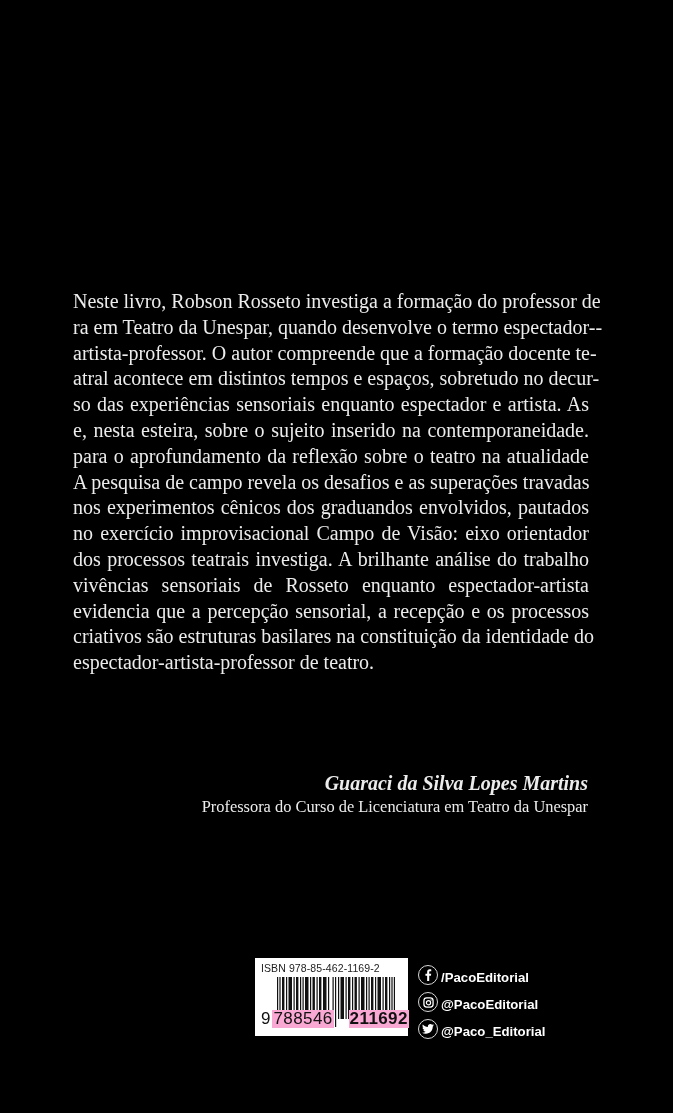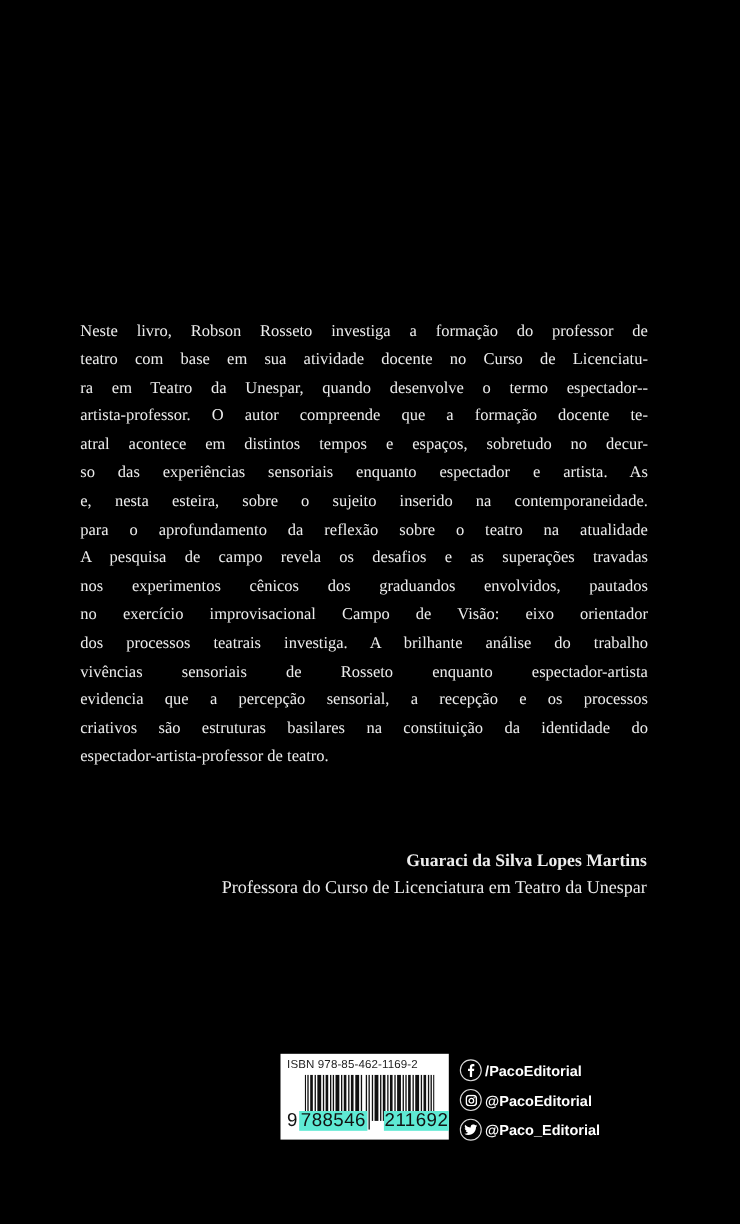--- a/index.html
+++ b/index.html
@@ -19,21 +19,21 @@
       position: absolute;
       inset: 0;
       background: #000000;
     }
     .blurb {
       position: absolute;
       left: 73px;
       top: 289px;
       width: 516px;
       font-family: "Liberation Serif", "DejaVu Serif", serif;
-      font-size: 15px;
+      font-size: 20px;
       line-height: 25.8px;
       color: #ececec;
       text-align: justify;
       margin: 0;
     }
     .blurb .line {
       display: block;
       text-align: justify;
       text-align-last: justify;
       white-space: nowrap;
@@ -45,23 +45,24 @@
     .signature {
       position: absolute;
       right: 85px;
       top: 771px;
       text-align: right;
       font-family: "Liberation Serif", "DejaVu Serif", serif;
       color: #ececec;
     }
     .signature .name {
       font-weight: bold;
-      font-size: 16px;
+      font-size: 20px;
       line-height: 24px;
       display: block;
+      font-style: italic;
     }
     .signature .role {
       font-size: 16.4px;
       line-height: 24px;
       display: block;
     }
     .barcode-box {
       position: absolute;
       left: 255px;
       top: 958px;
@@ -94,38 +95,38 @@
       width: 138px;
       font-family: "Liberation Sans", "DejaVu Sans", sans-serif;
       font-size: 17px;
       color: #111;
       line-height: 18px;
       display: flex;
       align-items: flex-end;
     }
     .barcode-digits .first { width: 16px; }
     .barcode-digits .group {
-      background: #5eead4;
+      background: #f9a8d4;
       padding: 0 1px;
       letter-spacing: 0.4px;
     }
     .barcode-digits .g1 { margin-left: 2px; }
-    .barcode-digits .g2 { margin-left: 15px; }
+    .barcode-digits .g2 { margin-left: 15px; font-weight: bold; }
     .social {
       position: absolute;
       left: 418px;
       top: 961px;
       font-family: "Liberation Sans", "DejaVu Sans", sans-serif;
       font-weight: bold;
       color: #ffffff;
       font-size: 13.2px;
     }
     .social-row {
       display: flex;
-      align-items: center;
+      align-items: flex-end;
       height: 24px;
       margin-bottom: 3px;
     }
     .social-row .icon {
       width: 20px;
       height: 20px;
       border: 1.6px solid #d8d8d8;
       border-radius: 50%;
       box-sizing: border-box;
       display: inline-flex;
@@ -136,21 +137,20 @@
     }
     .social-row .icon svg { display: block; }
   </style>
 </head>
 <body>
 
 <div class="cover">
 
   <div class="blurb">
     <span class="line">Neste livro, Robson Rosseto investiga a formação do professor de</span>
-    <span class="line">teatro com base em sua atividade docente no Curso de Licenciatu-</span>
     <span class="line">ra em Teatro da Unespar, quando desenvolve o termo espectador--</span>
     <span class="line">artista-professor. O autor compreende que a formação docente te-</span>
     <span class="line">atral acontece em distintos tempos e espaços, sobretudo no decur-</span>
     <span class="line">so das experiências sensoriais enquanto espectador e artista. As</span>
     <span class="line">e, nesta esteira, sobre o sujeito inserido na contemporaneidade.</span>
     <span class="line">para o aprofundamento da reflexão sobre o teatro na atualidade</span>
     <span class="line">A pesquisa de campo revela os desafios e as superações travadas</span>
     <span class="line">nos experimentos cênicos dos graduandos envolvidos, pautados</span>
     <span class="line">no exercício improvisacional Campo de Visão: eixo orientador</span>
     <span class="line">dos processos teatrais investiga. A brilhante análise do trabalho</span>

